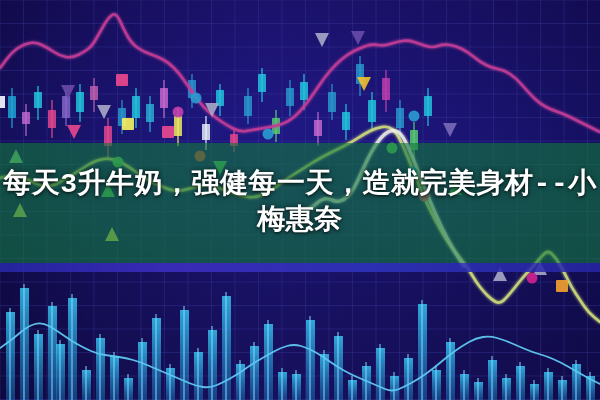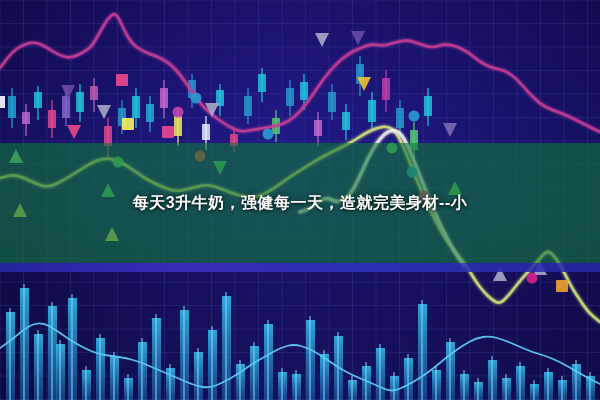--- a/index.html
+++ b/index.html
@@ -49,28 +49,29 @@
     position: absolute;
     left: 0;
     top: 143px;
     width: 600px;
     height: 120px;
     display: flex;
     flex-direction: column;
     align-items: center;
     justify-content: center;
     color: #ffffff;
-    font-size: 16px;
+    font-size: 28px;
     font-weight: bold;
     line-height: 36px;
     letter-spacing: 0.5px;
     text-align: center;
     text-shadow: 0 1px 3px rgba(0,0,0,0.75), 0 0 6px rgba(0,0,0,0.5);
     padding: 0 14px;
     box-sizing: border-box;
+    font-family: Liberation Mono, monospace;
   }
   .cap-line { display: block; white-space: nowrap; }
 </style>
 </head>
 <body>
 
 <div id="stage">
 
   <svg id="chart-svg" viewBox="0 0 600 400" preserveAspectRatio="none">
     <defs>
@@ -348,15 +349,16 @@
       </g>
 
     <rect x="0" y="96" width="5" height="12" fill="#f4f4ff" opacity="0.92"></rect>
   </svg>
 
   <div id="caption-band"></div>
   <div id="caption-underline"></div>
 
   <div id="caption-text">
     <span class="cap-line">每天3升牛奶，强健每一天，造就完美身材--小</span>
+    <span class="cap-line">梅惠奈</span>
   </div>
 
 </div>
 
 </body></html>

